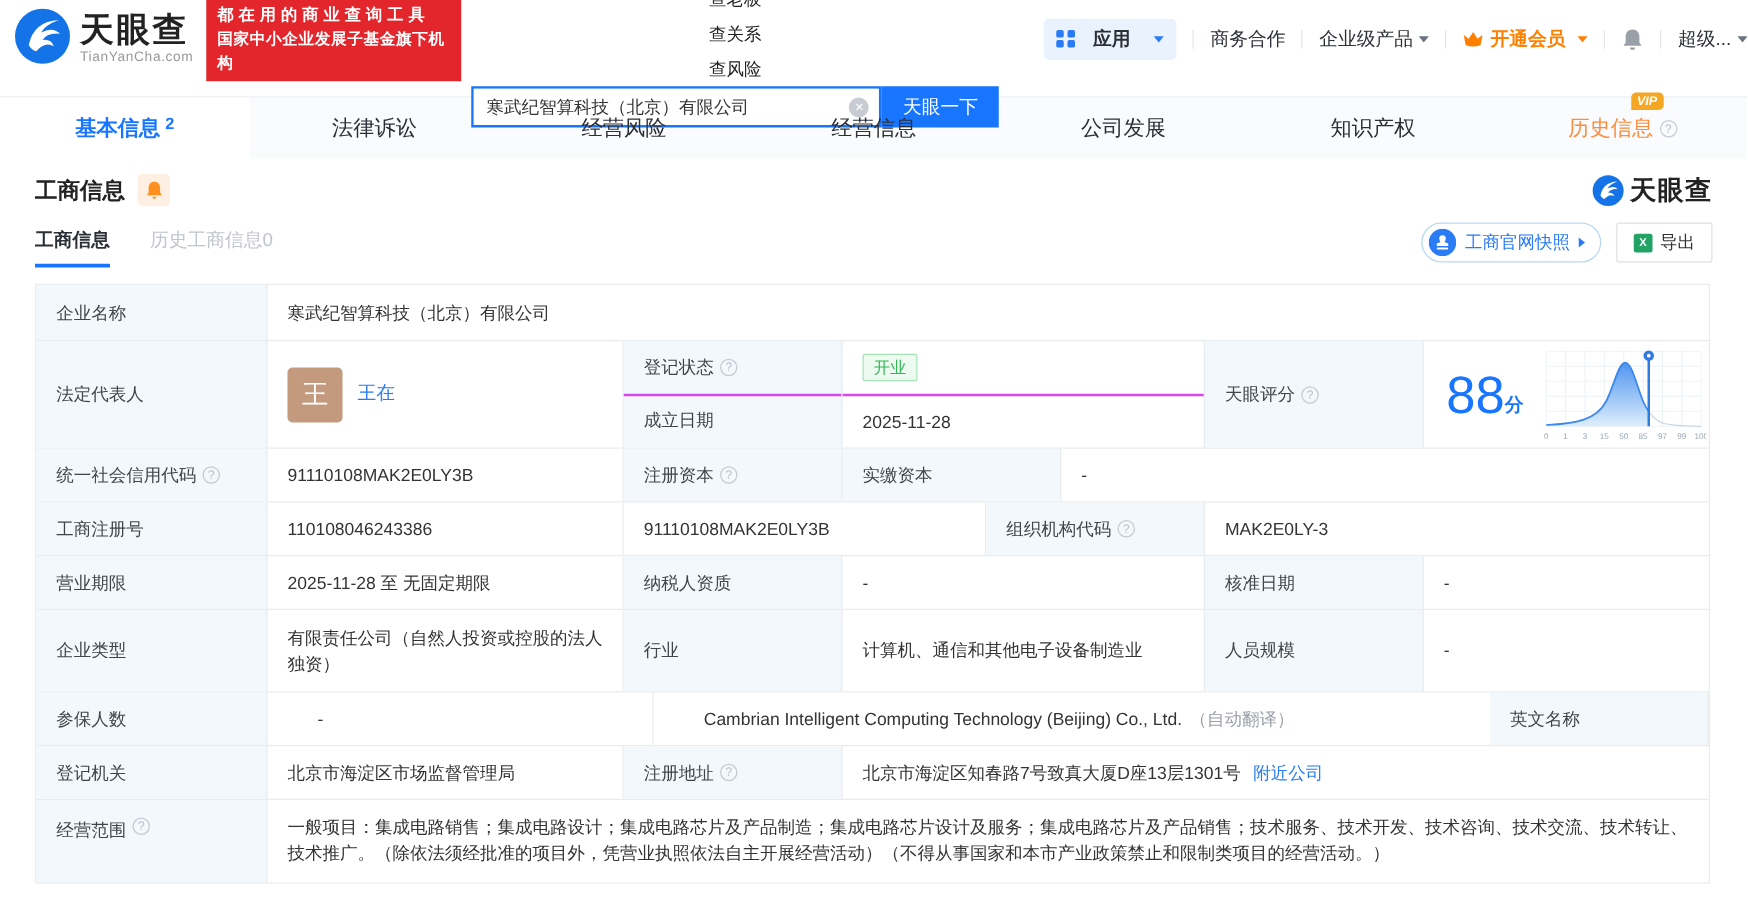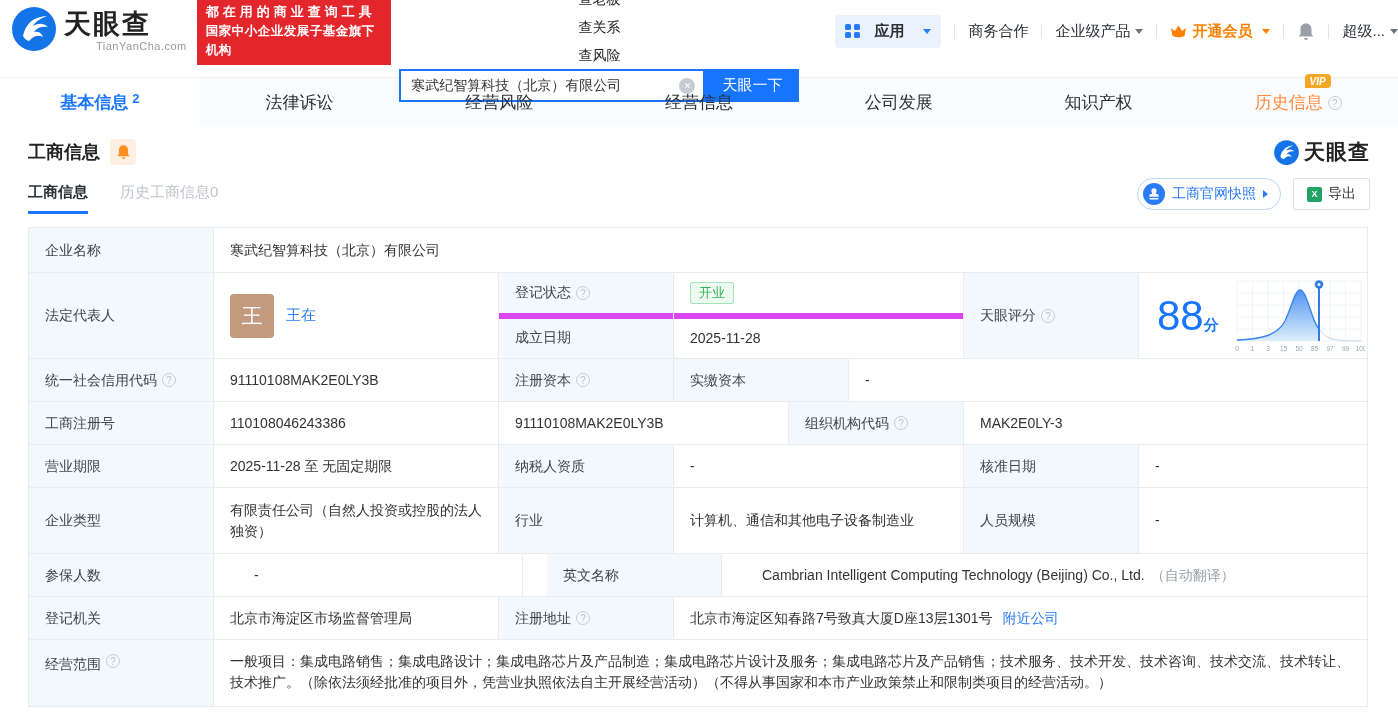--- a/index.html
+++ b/index.html
@@ -4,21 +4,21 @@
 <style>
   * { margin:0; padding:0; box-sizing:border-box; }
   body { font-family:"Liberation Sans","DejaVu Sans",sans-serif; background:#fff; }
   .page { width:1398px; height:720px; position:relative; background:#fff; overflow:hidden;border-radius:14px; }
 
   
   .topbar { height:62px; display:flex; align-items:center; padding-left:10px; }
   .logo { display:flex; align-items:center; cursor:pointer; }
   .logo-txt { margin-left:6px; }
   .logo-name { font-size:27px; font-weight:bold; color:#222; letter-spacing:2px; line-height:1; }
-  .logo-domain { font-size:11px; color:#9a9a9a; margin-top:2px; letter-spacing:.5px;margin-left:32px; }
+  .logo-domain { font-size:11px; color:#9a9a9a; margin-top:2px; letter-spacing:.5px; }
   .slogan { margin-left:10px; background:#e2262c; color:#fff; padding:5px 9px; line-height:1.55; }
   .slogan-l1 { font-size:13px; font-weight:bold; letter-spacing:4px; }
   .slogan-l2 { font-size:12.5px; font-weight:bold; letter-spacing:.5px; }
 
   .search-block { margin-left:8px; width:442px; }
   .search-tabs { display:flex; align-items:center; gap:4px;flex-direction:column; }
   .stab { font-size:14px; color:#222; padding:3px 11px; cursor:pointer; }
   .stab.active { background:#1775ff; color:#fff; font-weight:bold; }
   .search-row { display:flex; margin-top:1px; }
   .search-input { position:relative; flex:1; height:33px; border:2px solid #1775ff; background:#fff; display:flex; align-items:center; }
@@ -73,21 +73,21 @@
 
   
   .tbl { margin-top:13px; width:1340px; border:1px solid #e9ecef; border-bottom:none; font-size:14px; color:#333; }
   .trow { display:flex; border-bottom:1px solid #e9ecef; }
   .cell { padding:11px 16px; border-right:1px solid #e9ecef; display:flex; align-items:center; line-height:1.5; }
   .cell.last { border-right:none; }
   .lbl { background:#f2f8fc; color:#40454c; }
   .w1{width:185px;flex:none;} .w2{width:285px;flex:none;} .w3{width:175px;flex:none;} .w4{width:290px;flex:none;} .w5{width:175px;flex:none;} .w6{flex:1;}
   .stackcol { display:flex; flex-direction:column; padding:0; border-right:1px solid #e9ecef; }
   .sub { flex:1; display:flex; align-items:center; padding:0 16px; }
-  .sub.top { border-bottom:6px solid #d946ef; }
+  .sub.top { border-bottom:2px solid #d946ef; }
   .link { color:#2a7bf6; cursor:pointer; text-decoration:none; }
   .status-badge { background:#ecfaef; border:1px solid #a8e3b8; color:#36b558; font-size:13px; padding:1px 8px; border-radius:2px; }
   .avatar { width:44px; height:44px; border-radius:4px; background:#c49a7e; color:#fff; font-size:21px; display:flex; align-items:center; justify-content:center; margin-right:12px; flex:none; }
   .rep-link { font-size:15px; }
   .score-cell { display:flex; align-items:center; gap:14px; padding:6px 10px 6px 18px; }
   .score-num { font-size:42px; font-weight:normal; color:#1775ff; line-height:1; }
   .score-unit { font-size:15px; color:#1775ff; font-weight:bold; }
   .gray-note { color:#9aa0a8; margin-left:6px; }
   .scope-text { display:block; }
 </style>
@@ -349,25 +349,25 @@
         <div class="cell w2">有限责任公司（自然人投资或控股的法人独资）</div>
         <div class="cell lbl w3">行业</div>
         <div class="cell w4">计算机、通信和其他电子设备制造业</div>
         <div class="cell lbl w5">人员规模</div>
         <div class="cell last w6">-</div>
       </div>
 
       <div class="trow" style="height:43px;gap:24px;">
         <div class="cell lbl w1">参保人数</div>
         <div class="cell w2">-</div>
-        <div class="cell lbl w3">英文名称</div>
         <div class="cell last" style="flex:1;">
           <span>Cambrian Intelligent Computing Technology (Beijing) Co., Ltd.</span>
           <span class="gray-note">（自动翻译）</span>
         </div>
+        <div class="cell lbl w3">英文名称</div>
       </div>
 
       <div class="trow" style="height:43px;">
         <div class="cell lbl w1">登记机关</div>
         <div class="cell w2">北京市海淀区市场监督管理局</div>
         <div class="cell lbl w3">
           <span>注册地址</span>
             <span class="q"></span>
         </div>
         <div class="cell last" style="flex:1;">

